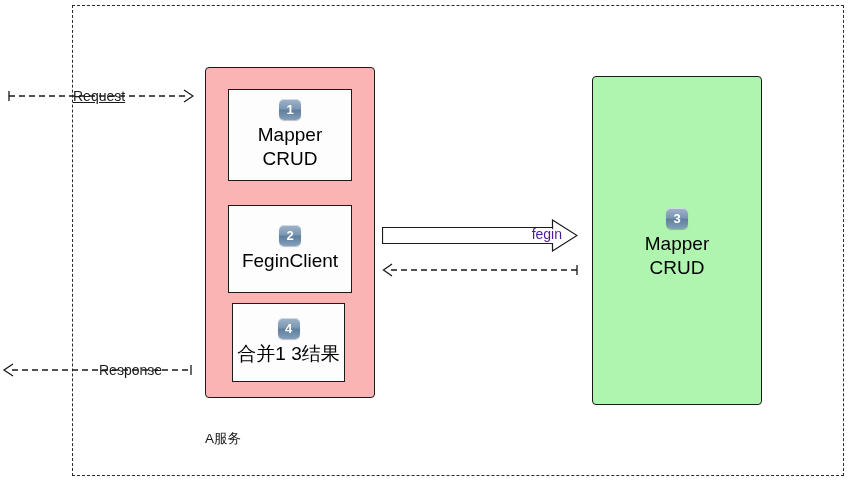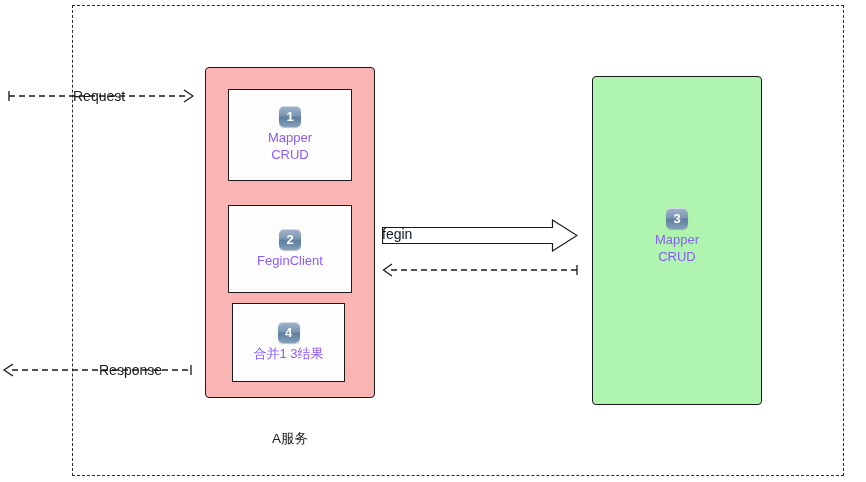--- a/index.html
+++ b/index.html
@@ -104,55 +104,54 @@
     color: #ffffff;
     font-size: 13px;
     font-weight: bold;
     line-height: 21px;
     text-align: center;
     margin-bottom: 3px;
     font-family: "Liberation Sans", "DejaVu Sans", sans-serif;
   }
 
   .comp-label {
-    font-size: 13px;
-    color: #8b5cf6;
+    font-size: 19px;
+    color: #000000;
     text-align: center;
     line-height: 1.28;
     white-space: pre-line;
   }
 
   
   .service-caption {
     position: absolute;
     font-size: 13.5px;
     color: #1a1a1a;
-    text-align: center;
     width: 170px;
   }
   .caption-a { left: 205px; top: 430px; }
   .caption-b { left: 592px; top: 430px; }
 
   
   .fegin-arrow {
     position: absolute;
     left: 382px;
     top: 219px;
     width: 196px;
     height: 33px;
   }
   .fegin-arrow svg { display: block; }
   .fegin-label {
     position: absolute;
     left: 382px;
     top: 226px;
     width: 180px;
-    text-align: left;
+    text-align: right;
     font-size: 14px;
-    color: #0f172a;
+    color: #4c1d95;
   }
 
   
   .return-arrow {
     position: absolute;
     left: 382px;
     top: 262px;
     width: 196px;
     height: 16px;
   }
@@ -174,21 +173,21 @@
     height: 16px;
   }
   .request-arrow svg, .response-arrow svg { display: block; }
 
   .edge-label {
     position: absolute;
     font-size: 14px;
     color: #1a1a1a;
     background: transparent;
   }
-  .label-request { left: 73px; top: 88px; }
+  .label-request { left: 73px; top: 88px; text-decoration: underline; }
   .label-response { left: 51px; top: 362px; margin-left: 48px; }
 </style>
 </head>
 <body>
 
 <div id="canvas">
 
   <div class="outer-boundary"></div>
 
   <div class="service-box service-a"></div>

